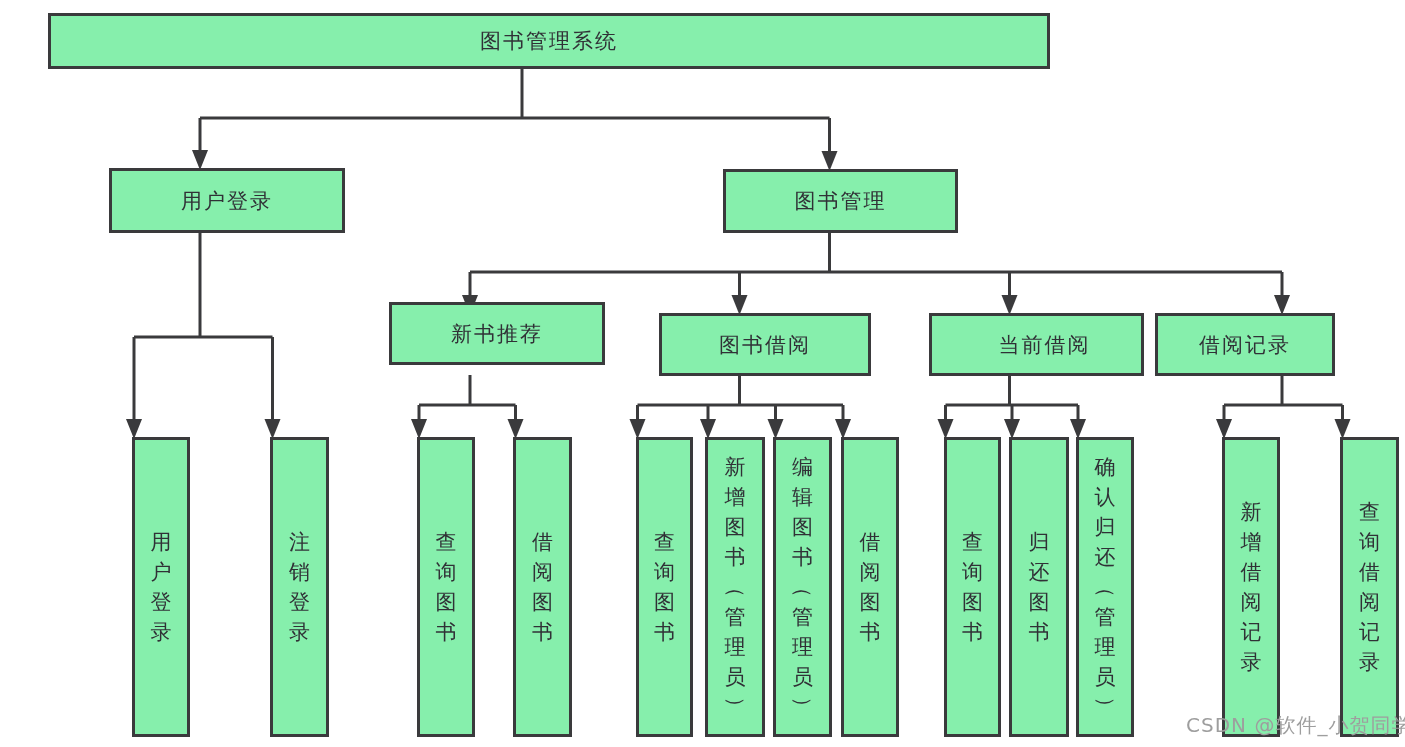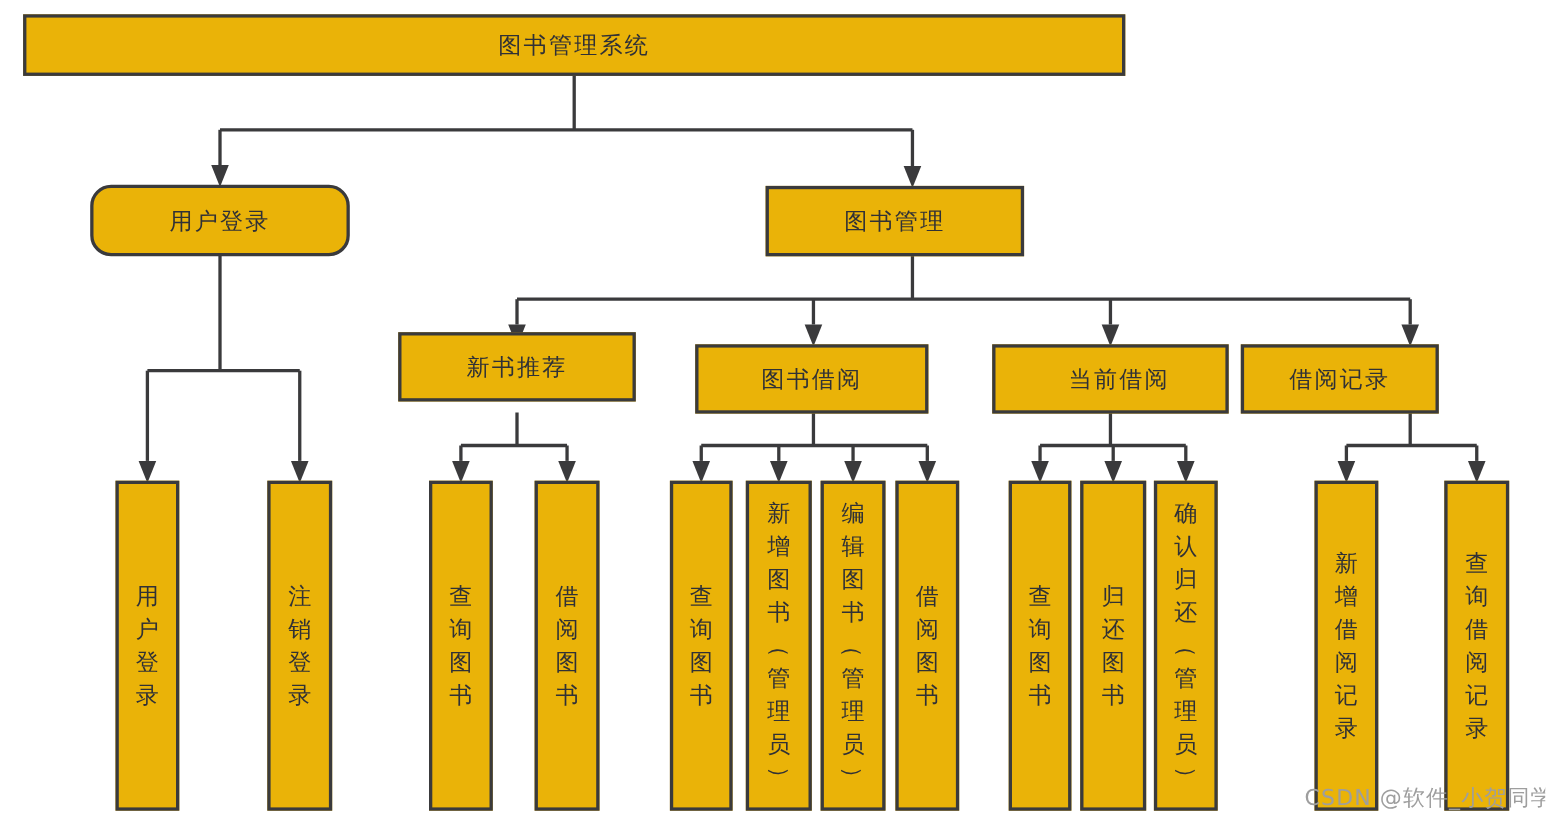--- a/index.html
+++ b/index.html
@@ -17,27 +17,28 @@
   }
   #connector-layer {
     position: absolute;
     left: 0;
     top: 0;
     pointer-events: none;
   }
   .node {
     position: absolute;
     box-sizing: border-box;
-    background: #eab308;
+    background: #86efac;
     border: 3px solid #3a3a3c;
     color: #303136;
     display: flex;
     align-items: center;
     justify-content: center;
     text-align: center;
+    margin-left: 27px;
   }
   .node.h {
     font-size: 21px;
     letter-spacing: 2px;
     white-space: nowrap;
   }
   .node.v {
     flex-direction: column;
   }
   .vchar {
@@ -112,21 +113,21 @@
       <polygon points="1070,419 1086,419 1078,439" fill="#3a3a3c"></polygon>
       <line x1="1282" y1="375" x2="1282" y2="405" stroke="#3a3a3c" stroke-width="3"></line>
       <line x1="1224" y1="405" x2="1342.5" y2="405" stroke="#3a3a3c" stroke-width="3"></line>
       <line x1="1224" y1="405" x2="1224" y2="419" stroke="#3a3a3c" stroke-width="3"></line>
       <polygon points="1216,419 1232,419 1224,439" fill="#3a3a3c"></polygon>
       <line x1="1342.5" y1="405" x2="1342.5" y2="419" stroke="#3a3a3c" stroke-width="3"></line>
       <polygon points="1334.5,419 1350.5,419 1342.5,439" fill="#3a3a3c"></polygon>
     </svg>
   <div id="nodes">
       <div class="node h" style="left: 21px; top: 13px; width: 1002px; height: 56px; border-color: rgb(58, 58, 60); color: rgb(48, 49, 54);">图书管理系统</div>
-      <div class="node h" style="left: 82px; top: 168px; width: 236px; height: 65px; border-color: rgb(58, 58, 60); color: rgb(48, 49, 54); border-radius: 19px;">用户登录</div>
+      <div class="node h" style="left: 82px; top: 168px; width: 236px; height: 65px; border-color: rgb(58, 58, 60); color: rgb(48, 49, 54);">用户登录</div>
       <div class="node h" style="left: 696px; top: 169px; width: 235px; height: 64px; border-color: rgb(58, 58, 60); color: rgb(48, 49, 54);">图书管理</div>
       <div class="node h" style="left: 362px; top: 302px; width: 216px; height: 63px; border-color: rgb(58, 58, 60); color: rgb(48, 49, 54);">新书推荐</div>
       <div class="node h" style="left: 632px; top: 313px; width: 212px; height: 63px; border-color: rgb(58, 58, 60); color: rgb(48, 49, 54);">图书借阅</div>
       <div class="node h" style="left: 902px; top: 313px; width: 215px; height: 63px; border-color: rgb(58, 58, 60); color: rgb(48, 49, 54); padding-left: 16px;">当前借阅</div>
       <div class="node h" style="left: 1128px; top: 313px; width: 180px; height: 63px; border-color: rgb(58, 58, 60); color: rgb(48, 49, 54);">借阅记录</div>
       <div class="node v" style="left: 105px; top: 437px; width: 58px; height: 300px; border-color: rgb(58, 58, 60); color: rgb(48, 49, 54);">
         <span class="vchar">用</span>
         <span class="vchar">户</span>
         <span class="vchar">登</span>
         <span class="vchar">录</span>

